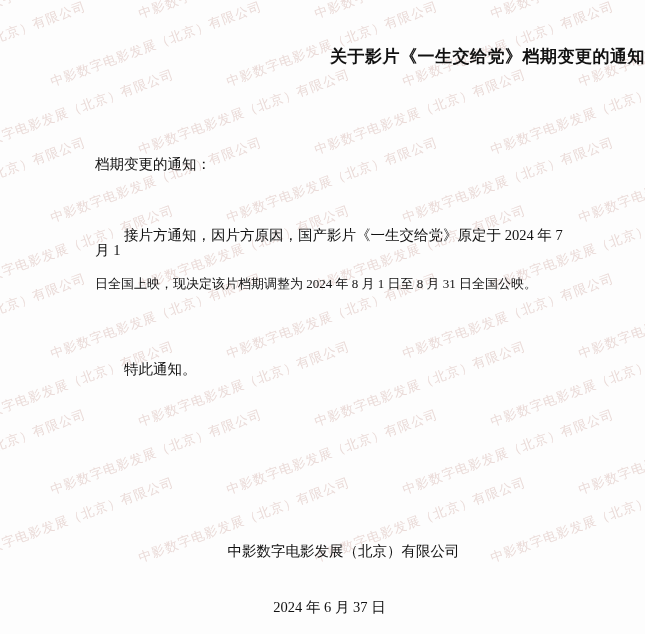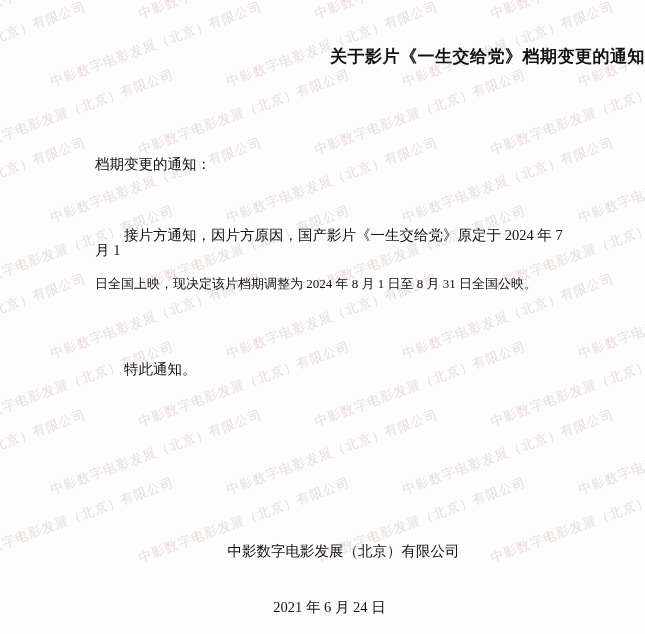--- a/index.html
+++ b/index.html
@@ -186,16 +186,16 @@
     <div class="salutation">档期变更的通知：</div>
 
     <div class="para-1">接片方通知，因片方原因，国产影片《一生交给党》原定于 2024 年 7 月 1</div>
 
     <div class="para-1b">日全国上映，现决定该片档期调整为 2024 年 8 月 1 日至 8 月 31 日全国公映。</div>
 
     <div class="para-2">特此通知。</div>
 
     <div class="signature">中影数字电影发展（北京）有限公司</div>
 
-    <div class="sign-date">2021 年 6 月 24 日</div>
+    <div class="sign-date">2024 年 6 月 37 日</div>
 
   </div>
 </div>
 
 </body></html>

